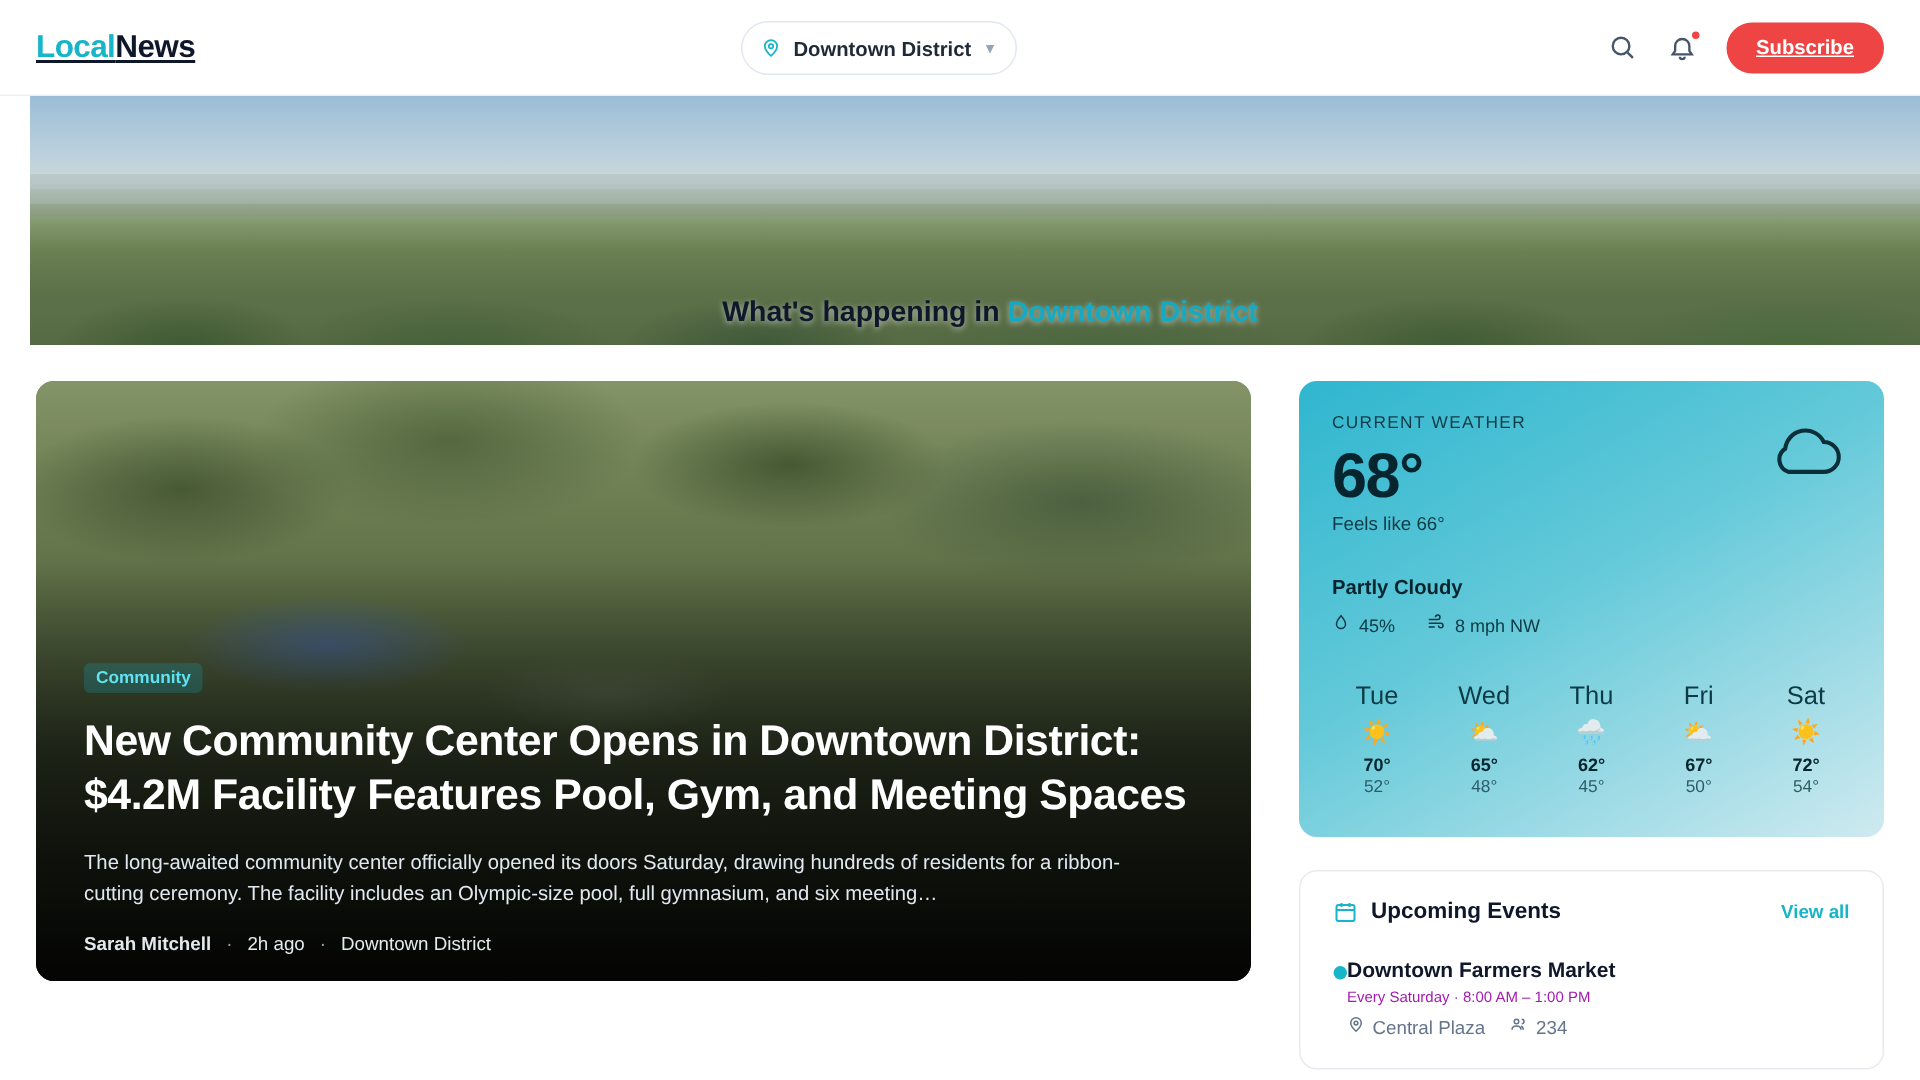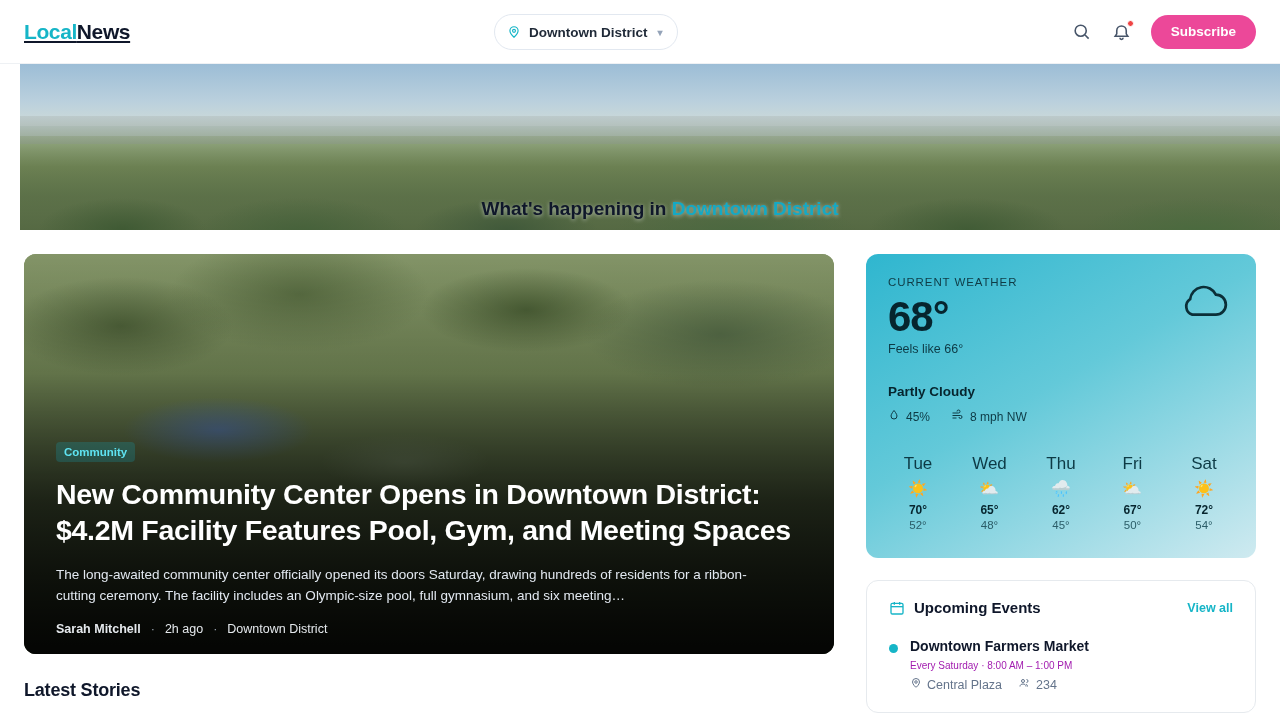--- a/index.html
+++ b/index.html
@@ -68,28 +68,28 @@
     position: absolute;
     top: -1px; right: -1px;
     width: 7px; height: 7px;
     border-radius: 50%;
     background: #ef4444;
     border: 1.5px solid #fff;
   }
   .subscribe-btn {
     height: 34px;
     padding: 0 20px;
-    background: #ec4899;
+    background: #ef4444;
     color: #fff;
     font-size: 13.5px;
     font-weight: bold;
     border: none;
     border-radius: 17px;
     cursor: pointer;
-    display: flex; align-items: center;
+    display: flex; align-items: center; text-decoration: underline;
   }
 
   
   .hero-banner {
     position: relative;
     width: 1280px;
     height: 166px;
     overflow: hidden;
     background: linear-gradient(to bottom, #a9c7dc 0%, #bcd2e0 28%, #9fb48f 45%, #70864f 62%, #5d7346 80%, #6b7d54 100%);
     margin-left: 20px;
@@ -280,21 +280,21 @@
     justify-content: space-between;
   }
   .events-head-left {
     display: flex; align-items: center; gap: 9px;
     font-size: 15px; font-weight: bold; color: #0f172a;
   }
   .events-head-left .cal { color: #16b5c7; display: flex; }
   .view-all { font-size: 12.5px; color: #16b5c7; font-weight: bold; cursor: pointer; }
   .event-item {
     display: flex;
-    gap: 12px;
+    gap: 0;
     margin-top: 22px;
   }
   .event-bullet {
     width: 9px; height: 9px;
     border-radius: 50%;
     background: #16b5c7;
     margin-top: 6px;
     flex: 0 0 auto;
   }
   .event-name { font-size: 14px; font-weight: bold; color: #0f172a; }
@@ -364,21 +364,20 @@
         <div class="feature-meta">
           <span class="author">Sarah Mitchell</span>
           <span class="dot">·</span>
           <span>2h ago</span>
           <span class="dot">·</span>
           <span>Downtown District</span>
         </div>
       </div>
     </div>
 
-    <div class="latest-title">Latest Stories</div>
   </div>
 
   <div class="col-right">
 
     <div class="weather-card">
       <div class="weather-label">CURRENT WEATHER</div>
       <div class="weather-temp">68°</div>
       <div class="weather-feels">Feels like 66°</div>
       <div style="position:absolute; right:22px; top:26px;">
         <svg width="58" height="42" viewBox="0 0 64 46" fill="none" stroke="#0b2f38" stroke-width="3">

